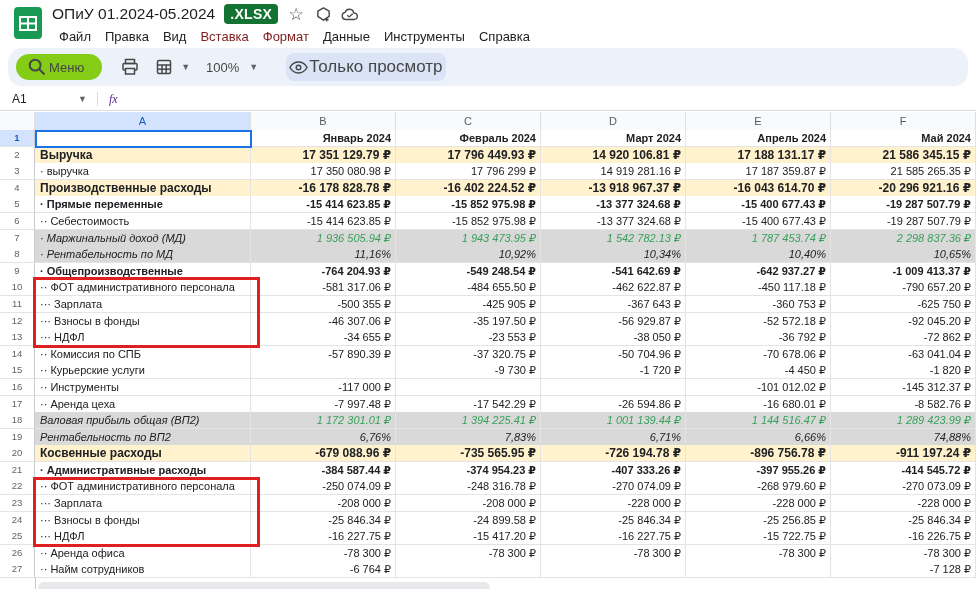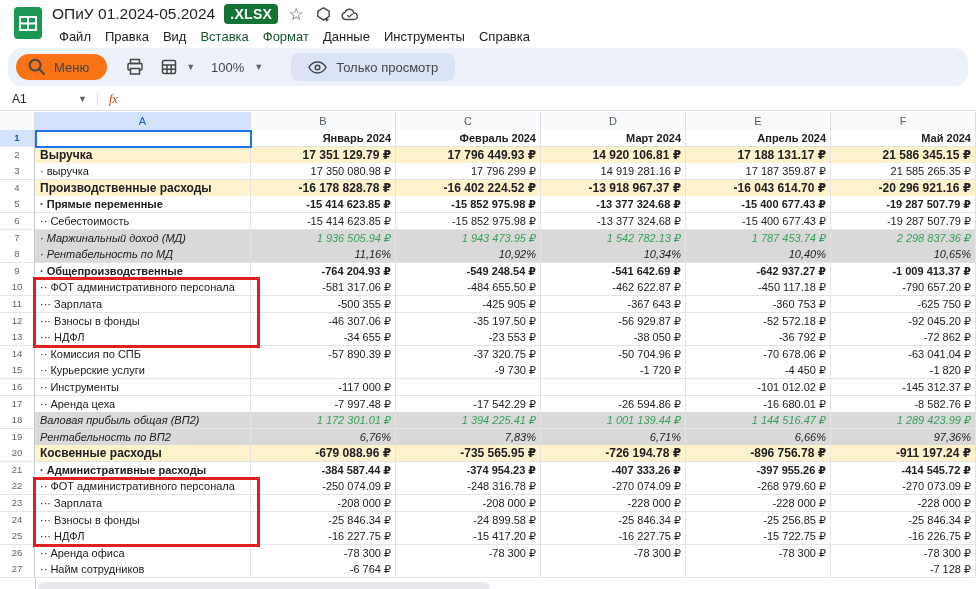--- a/index.html
+++ b/index.html
@@ -9,40 +9,40 @@
   
   .titlebar{position:absolute;top:0;left:0;right:0;height:46px;background:#fff;}
   .logo{position:absolute;left:13px;top:7px;width:30px;height:32px;}
   .title-block{position:absolute;left:52px;top:3px;}
   .title-row{display:flex;align-items:center;gap:9px;height:22px;text-align:center;}
   .doc-title{font-size:15.5px;color:#1f1f1f;}
   .badge{background:#137333;color:#fff;font-size:14px;font-weight:700;padding:2px 6px;border-radius:4px;letter-spacing:.3px;}
   .t-icon{width:18px;height:18px;display:inline-flex;align-items:center;justify-content:center;color:#444746;}
   .menus{display:flex;margin-top:2px;}
   .menu-item{font-size:13px;color:#202124;padding:2px 7px;border-radius:4px;cursor:default;}
-  .menu-item.disabled{color:#14532d;text-align:right;}
+  .menu-item.disabled{color:#7f1d1d;text-align:right;}
 
   
   .toolbar{position:absolute;top:48px;left:8px;right:8px;height:38px;background:#edf2fa;border-radius:14px;
            display:flex;align-items:center;gap:6px;padding-left:8px;box-sizing:border-box;}
-  .search-pill{display:flex;align-items:center;gap:7px;background:#f97316;border-radius:999px;height:26px;padding:0 18px 0 11px;}
+  .search-pill{display:flex;align-items:center;gap:2px;background:#84cc16;border-radius:999px;height:26px;padding:0 18px 0 11px;}
   .search-pill span{font-size:13px;color:#444746;}
   .tb-icon{width:20px;height:20px;display:inline-flex;align-items:center;justify-content:center;color:#444746;}
   .caret{font-size:9px;color:#5f6368;margin-left:1px;}
   .zoom-ctl{display:flex;align-items:center;gap:9px;margin-left:10px;font-size:13px;color:#444746;}
-  .view-pill{display:flex;align-items:center;gap:9px;margin-left:22px;background:#dbe3f6;border-radius:8px;height:28px;padding:0 17px;color:#444746;font-size:13px;}
+  .view-pill{display:flex;align-items:center;gap:1px;margin-left:22px;background:#dbe3f6;border-radius:8px;height:28px;padding:0 3px;color:#444746;font-size:17px;}
   .mL12{margin-left:12px;} .mL8{margin-left:8px;}
 
   
   .formula-bar{position:absolute;top:88px;left:0;right:0;height:22px;background:#fff;border-bottom:1px solid #d9dce0;
                display:flex;align-items:center;}
   .name-box{width:66px;padding-left:12px;font-size:12px;color:#202124;}
   .fb-caret{font-size:9px;color:#5f6368;margin-right:10px;}
   .fb-div{width:1px;height:14px;background:#dadce0;}
-  .fx{font-style:italic;font-size:12px;color:#c2410c;margin-left:11px;font-family:"Liberation Serif","DejaVu Serif",serif;}
+  .fx{font-style:italic;font-size:12px;color:#4c1d95;margin-left:11px;font-family:"Liberation Serif","DejaVu Serif",serif;}
 
   
   .grid{position:absolute;top:112px;left:0;width:976px;}
   .row{display:grid;grid-template-columns:35px 216px 145px 145px 145px 145px 145px;height:16.6px;line-height:16px;font-size:11px;}
   .colhead-row{height:18px;line-height:18px;}
   .colhead-row .hcell{background:#f9fafb;border-right:1px solid #dcdee1;border-bottom:1px solid #dcdee1;
                       text-align:center;color:#575b5f;font-size:11px;}
   .corner{background:#eef0f1;border-right:1px solid #c9cccf;border-bottom:1px solid #c9cccf;}
   .hcell.sel{background:#d3e3fd;color:#185abc;}
   .gutter{border-right:1px solid #c9cccf;border-bottom:1px solid #e4e4e4;text-align:center;font-size:9.5px;color:#5f6368;background:#fff;}
@@ -322,21 +322,21 @@
         <div class="cell val">1 144 516.47 ₽</div>
         <div class="cell val">1 289 423.99 ₽</div>
       </div>
       <div class="row r-gray">
         <div class="gutter">19</div>
         <div class="cell label">Рентабельность по ВП2</div>
         <div class="cell val">6,76%</div>
         <div class="cell val">7,83%</div>
         <div class="cell val">6,71%</div>
         <div class="cell val">6,66%</div>
-        <div class="cell val">97,36%</div>
+        <div class="cell val">74,88%</div>
       </div>
       <div class="row r-section">
         <div class="gutter">20</div>
         <div class="cell label">Косвенные расходы</div>
         <div class="cell val">-679 088.96 ₽</div>
         <div class="cell val">-735 565.95 ₽</div>
         <div class="cell val">-726 194.78 ₽</div>
         <div class="cell val">-896 756.78 ₽</div>
         <div class="cell val">-911 197.24 ₽</div>
       </div>

